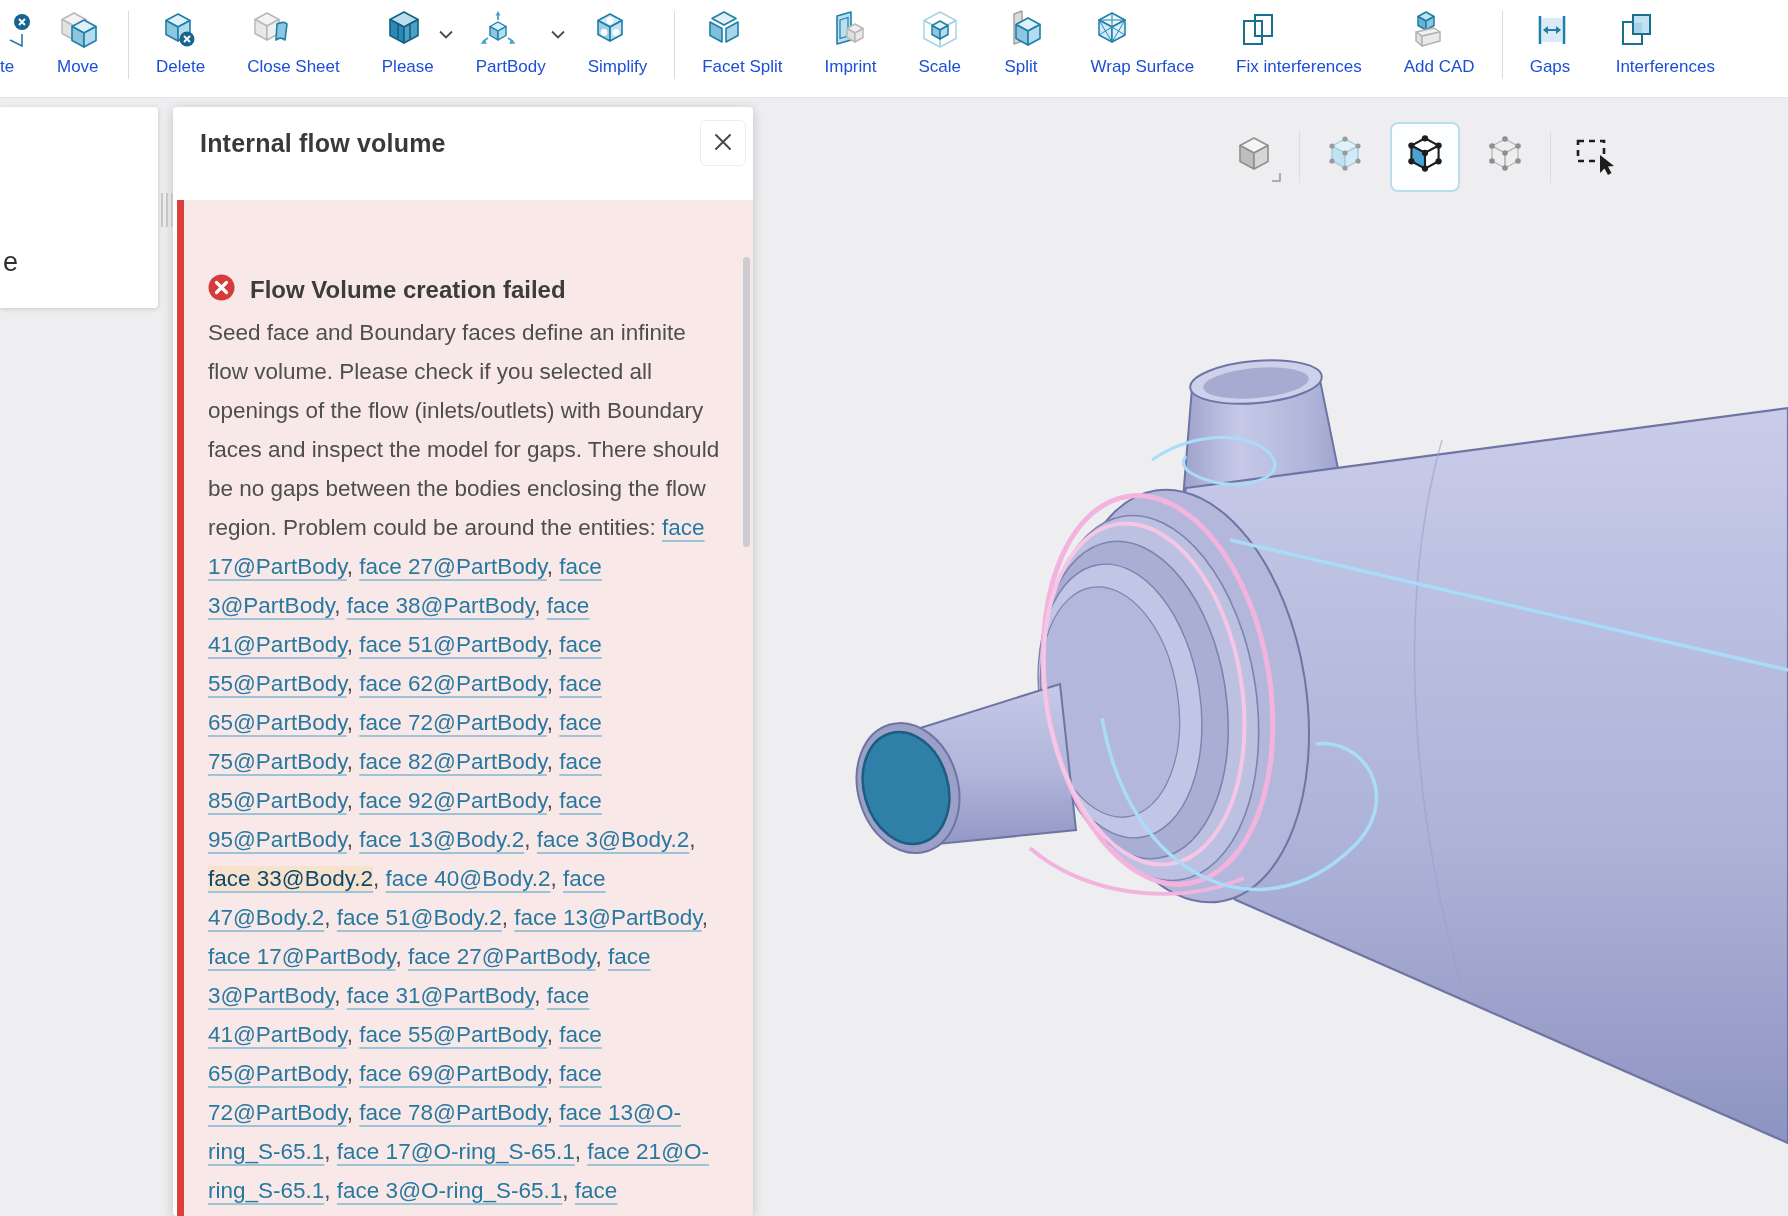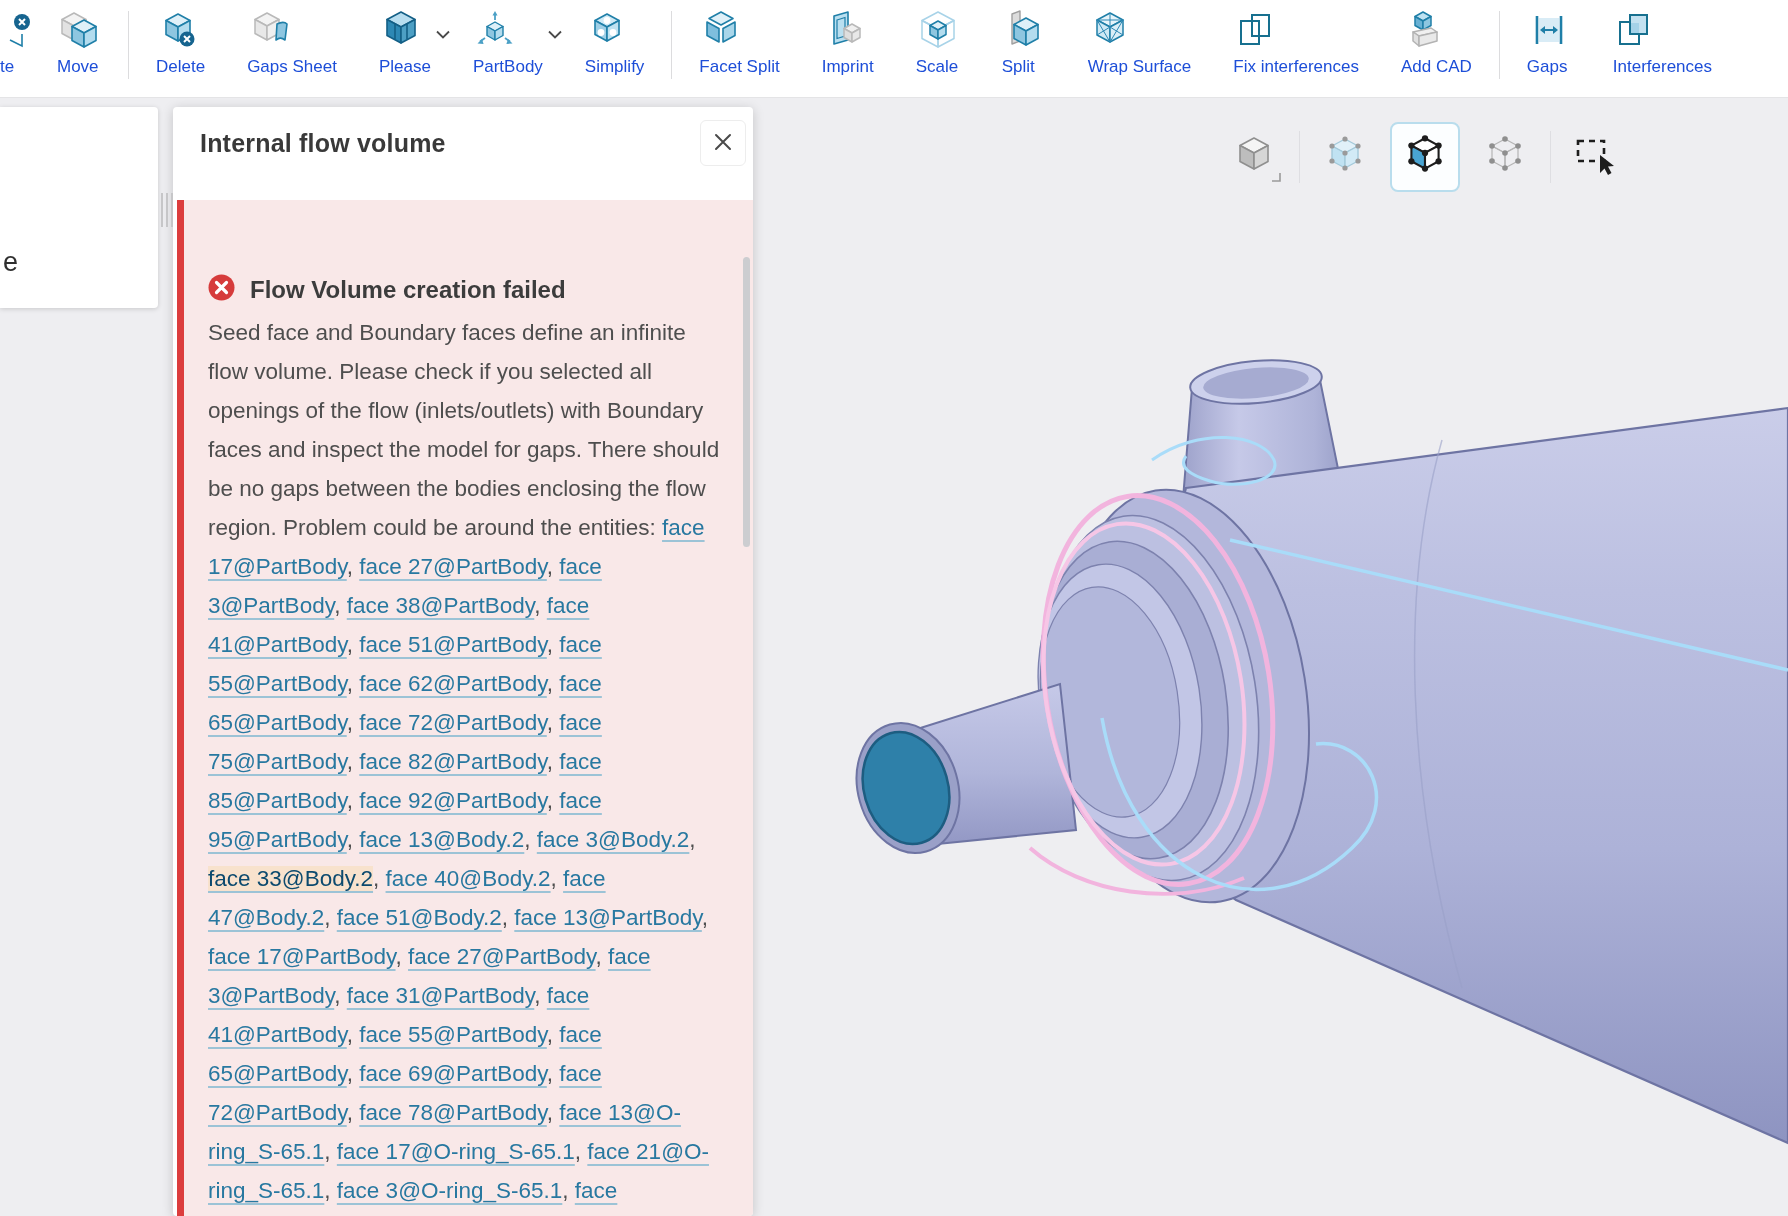--- a/index.html
+++ b/index.html
@@ -117,21 +117,21 @@
       <span class="ticon">
         <svg width="44" height="42" viewBox="0 0 44 40">
           <g stroke="#b9b9b9" stroke-width="1.5" stroke-linejoin="round">
             <path d="M20 3 L32 9.5 L20 16 L8 9.5 Z" fill="#f3f3f3"></path>
             <path d="M8 9.5 L20 16 L20 30 L8 23.5 Z" fill="#e8e8e8"></path>
             <path d="M32 9.5 L20 16 L20 30 L32 23.5 Z" fill="#f0f0f0"></path>
           </g>
           <path d="M30 14 C34 12 38 12 40 14 L38 30 C34 27 32 28 29 30 Z" fill="#8ec6e0" stroke="#1f7fa8" stroke-width="1.6" stroke-linejoin="round"></path>
         </svg>
       </span>
-      <span class="tlabel">Gaps Sheet</span>
+      <span class="tlabel">Close Sheet</span>
     </div>
     <div class="tool">
       <span class="ticon">
         <svg width="44" height="42" viewBox="0 0 44 40">
           <g stroke="#135f86" stroke-width="1.6" stroke-linejoin="round">
             <path d="M22 2 L36 9.5 L22 17 L8 9.5 Z" fill="#b7ddef"></path>
             <path d="M8 9.5 L22 17 L22 33 L8 25.5 Z" fill="#2d88b4"></path>
             <path d="M36 9.5 L22 17 L22 33 L36 25.5 Z" fill="#4d9fc4"></path>
             <path d="M16 13 L16 29 M28 13 L28 29" fill="none"></path>
           </g>

